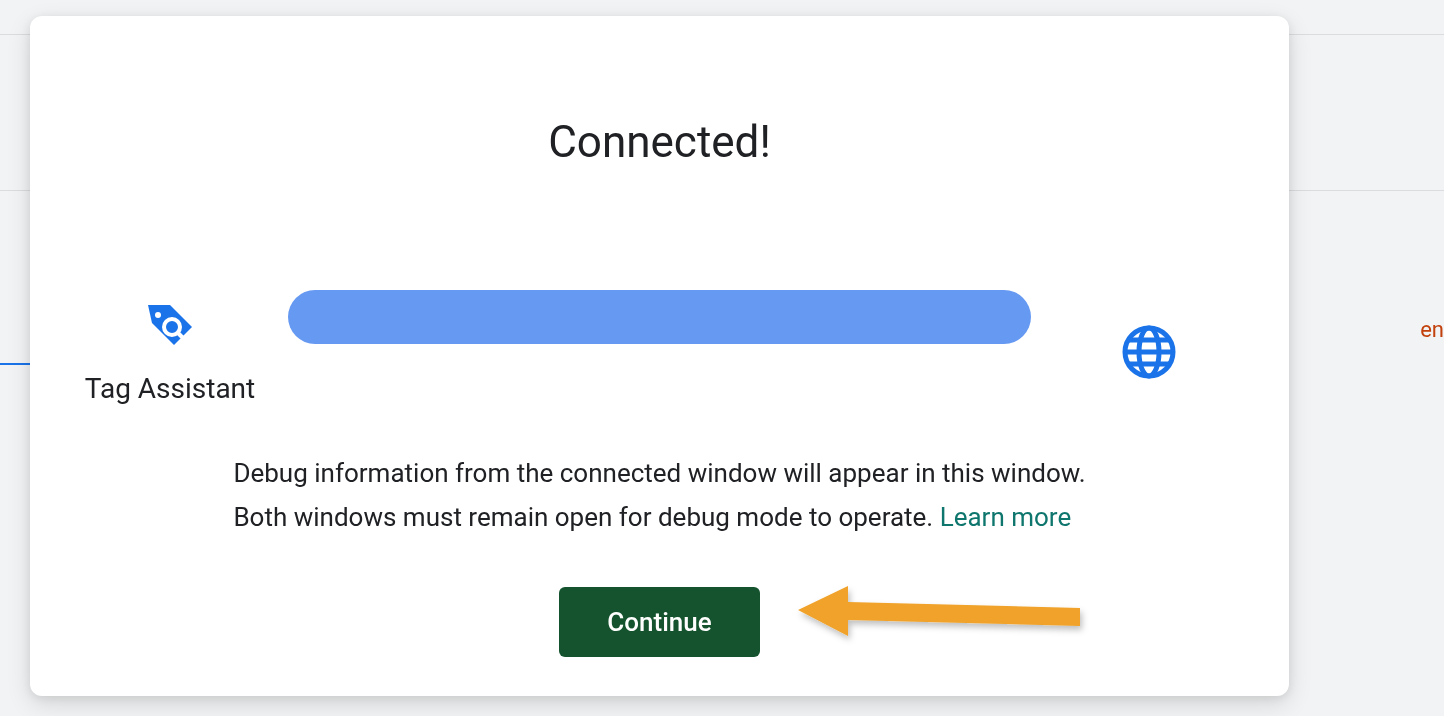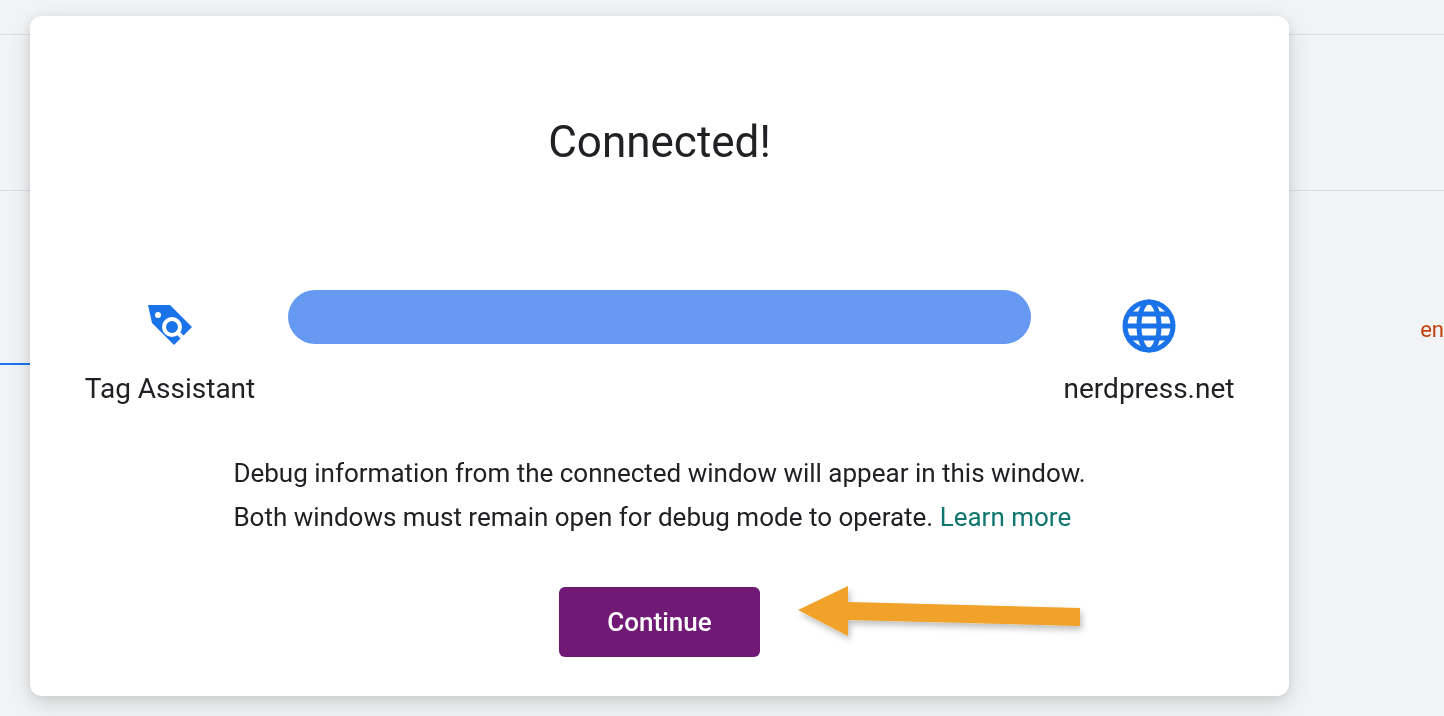--- a/index.html
+++ b/index.html
@@ -117,21 +117,21 @@
     }
     .button-row {
       margin-top: 48px;
       position: relative;
       display: flex;
       align-items: center;
       justify-content: center;
       width: 100%;
     }
     .continue-btn {
-      background: #701a75;
+      background: #14532d;
       color: #fff;
       border: none;
       font-size: 26px;
       font-weight: 500;
       padding: 20px 48px;
       border-radius: 6px;
       cursor: pointer;
       font-family: inherit;
     }
     .arrow-annotation {
@@ -171,21 +171,20 @@
     <div class="endpoint">
       <span class="endpoint-icon">
         <svg width="56" height="56" viewBox="0 0 56 56">
           <circle cx="28" cy="28" r="24" fill="none" stroke="#1a73e8" stroke-width="5"></circle>
           <ellipse cx="28" cy="28" rx="10" ry="24" fill="none" stroke="#1a73e8" stroke-width="5"></ellipse>
           <line x1="4" y1="28" x2="52" y2="28" stroke="#1a73e8" stroke-width="5"></line>
           <line x1="8" y1="16" x2="48" y2="16" stroke="#1a73e8" stroke-width="5"></line>
           <line x1="8" y1="40" x2="48" y2="40" stroke="#1a73e8" stroke-width="5"></line>
         </svg>
       </span>
-      <span class="endpoint-label">nerdpress.net</span>
     </div>
   </div>
 
   <p class="description">
     <span>Debug information from the connected window will appear in this window.</span><br>
     <span>Both windows must remain open for debug mode to operate. </span><a href="#">Learn more</a>
   </p>
 
   <div class="button-row">
     <button class="continue-btn">Continue</button>

